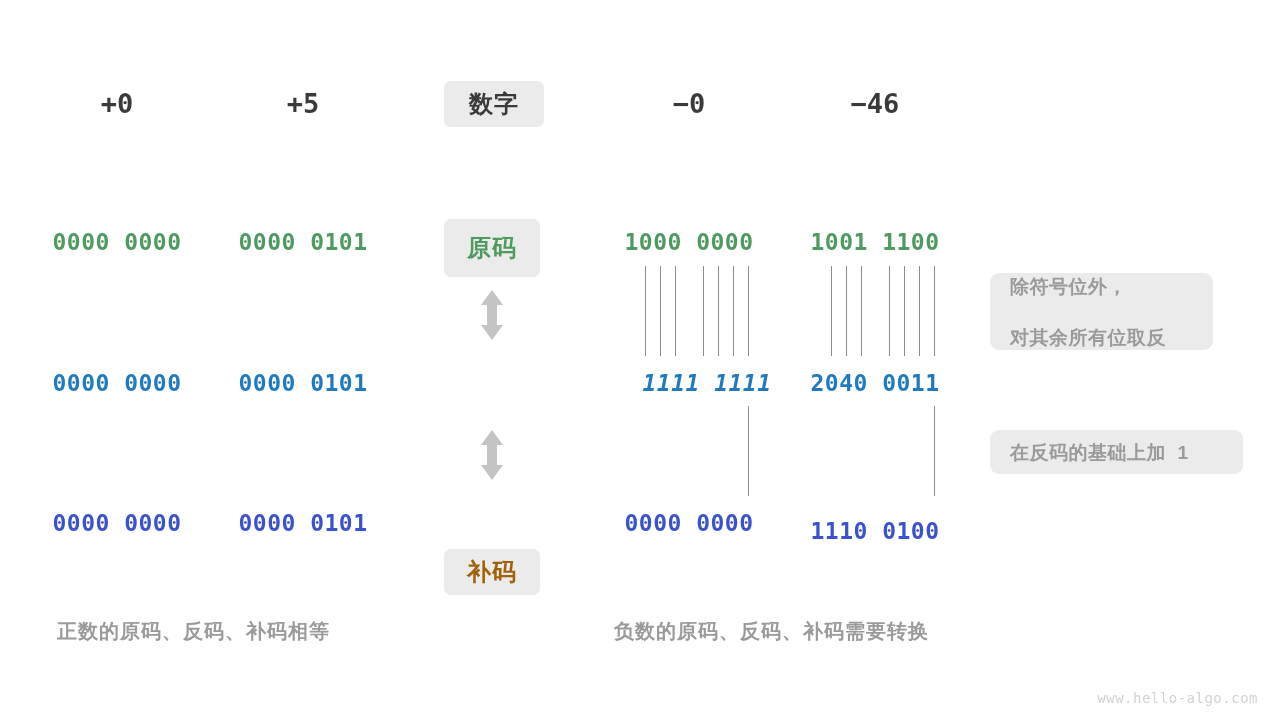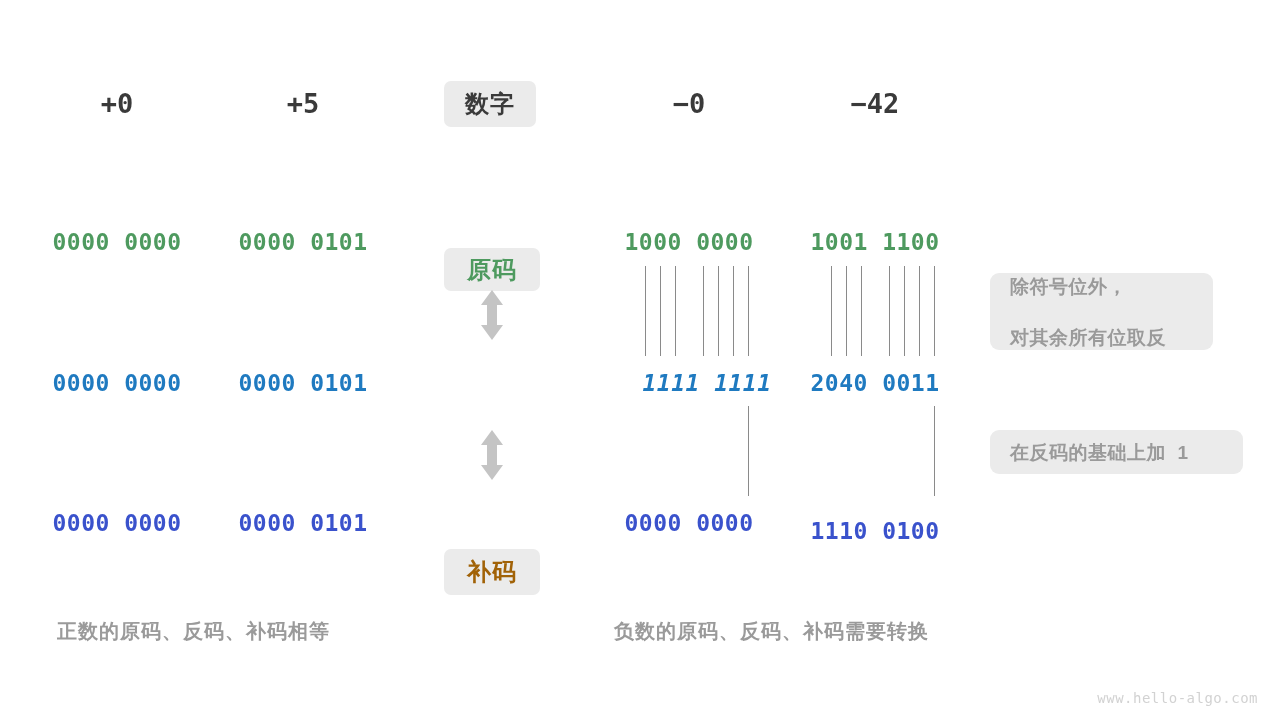--- a/index.html
+++ b/index.html
@@ -118,31 +118,31 @@
 </style>
 </head>
 <body>
 
 <div class="stage">
 
   <div class="abs num-label" style="left:47px; top:88px; width:140px;">+0</div>
 
   <div class="abs num-label" style="left:233px; top:88px; width:140px;">+5</div>
 
-  <div class="chip chip-number" style="left:444px; top:81px; width:92px; height:46px;">数字</div>
+  <div class="chip chip-number" style="left:444px; top:81px; width:100px; height:46px;">数字</div>
 
   <div class="abs num-label" style="left:619px; top:88px; width:140px;">−0</div>
 
-  <div class="abs num-label" style="left:805px; top:88px; width:140px;">−42</div>
+  <div class="abs num-label" style="left:805px; top:88px; width:140px;">−46</div>
 
   <div class="abs bits c-green" style="left:47px; top:229px; width:140px;">0000 0000</div>
 
   <div class="abs bits c-green" style="left:233px; top:229px; width:140px;">0000 0101</div>
 
-  <div class="chip chip-true" style="left:444px; top:219px; width:96px; height:43px;margin-top:29px;">原码</div>
+  <div class="chip chip-true" style="left:444px; top:219px; width:96px; height:58px;">原码</div>
 
   <div class="abs bits c-green" style="left:619px; top:229px; width:140px;">1000 0000</div>
 
   <div class="abs bits c-green" style="left:805px; top:229px; width:140px;">1001 1100</div>
 
   <div class="vline" style="left:645px; top:266px; height:90px;"></div>
   <div class="vline" style="left:660px; top:266px; height:90px;"></div>
   <div class="vline" style="left:675px; top:266px; height:90px;"></div>
 
   <div class="vline" style="left:703px; top:266px; height:90px;"></div>

